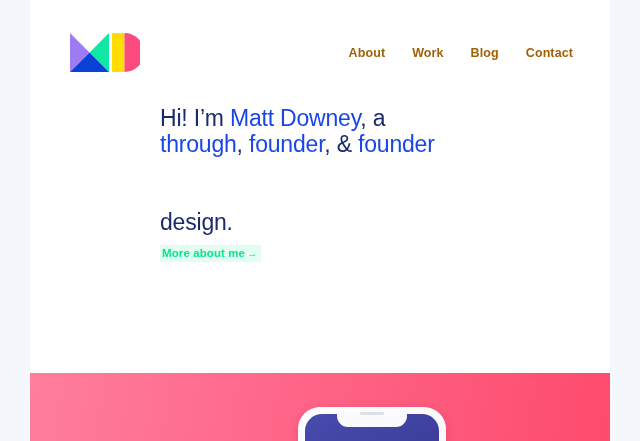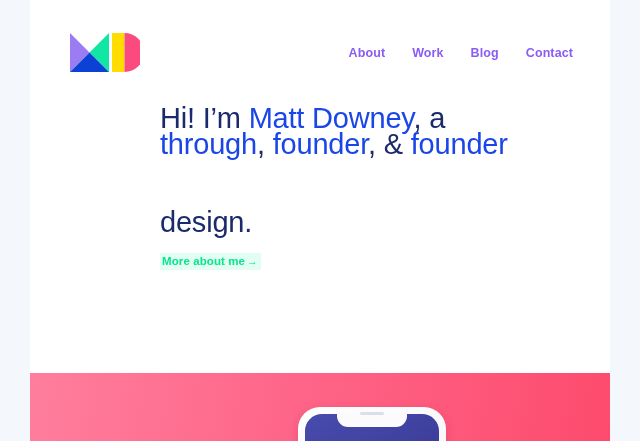--- a/index.html
+++ b/index.html
@@ -59,52 +59,52 @@
   
   .main-nav {
     display: flex;
     align-items: center;
     gap: 27px;
   }
   .nav-link {
     font-family: "Liberation Sans", sans-serif;
     font-size: 12.5px;
     font-weight: bold;
-    color: #8b5cf6;
+    color: #a16207;
     letter-spacing: 0.1px;
     text-decoration: none;
     white-space: nowrap;
     cursor: pointer;
   }
 
   
   .hero {
     position: absolute;
     left: 0;
     top: 105px;
     width: 580px;
     padding-left: 130px;
     box-sizing: border-box;
   }
 
   .hero-headline {
     margin: 0;
     font-family: "Liberation Sans", sans-serif;
-    font-size: 29px;
+    font-size: 23px;
     font-weight: normal;
     line-height: 26px;
     letter-spacing: -0.2px;
     color: #1b2a6b;
   }
   .hl-accent {
     color: #1a46e8;
   }
 
   .cta-wrap {
-    margin-top: 16px;
+    margin-top: 8px;
   }
   .cta-link {
     display: inline-block;
     font-family: "Liberation Sans", sans-serif;
     font-size: 11.5px;
     font-weight: bold;
     color: #0ae38f;
     background: #e2fdf1;
     padding: 2px 3px 3px 2px;
     letter-spacing: 0.1px;

